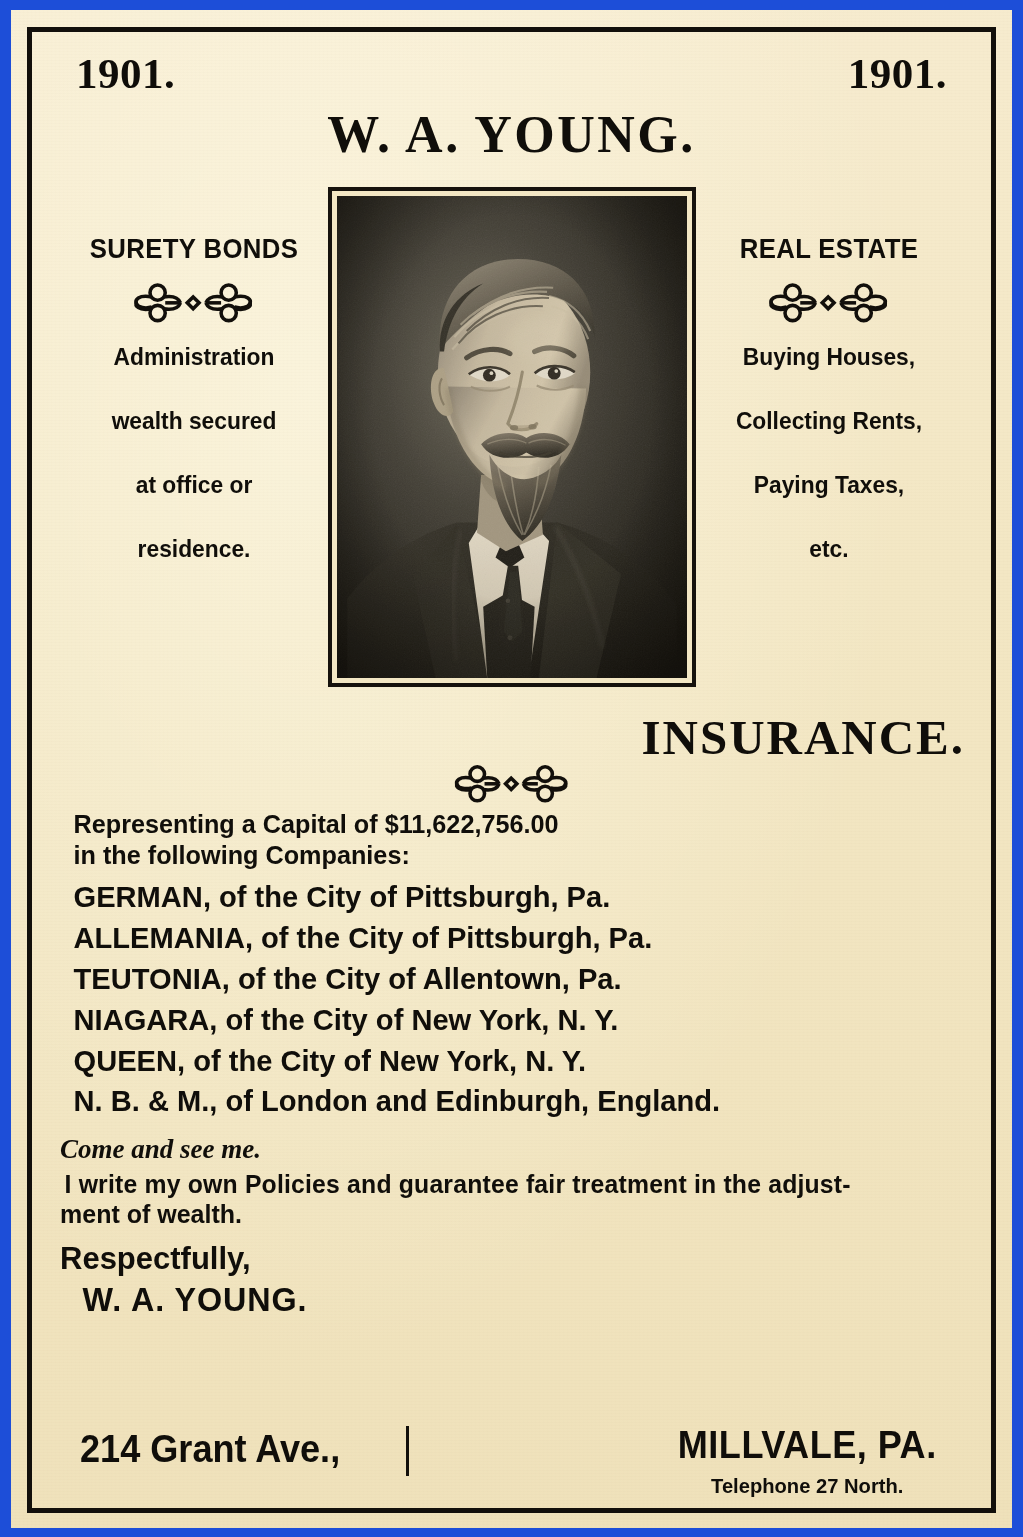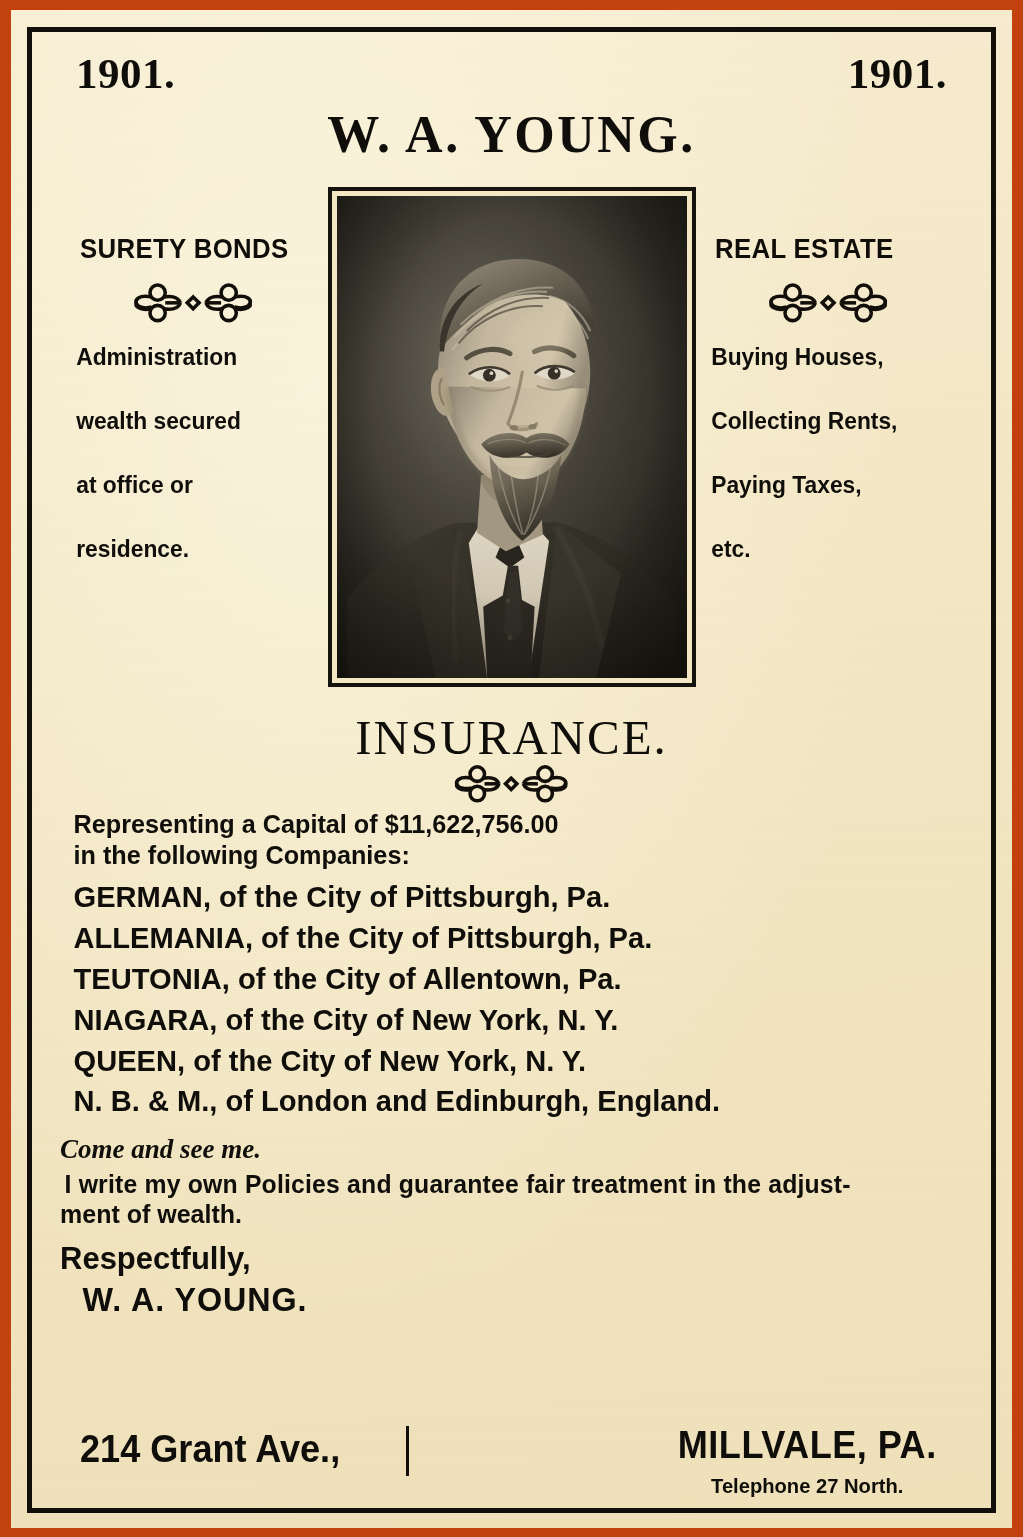--- a/index.html
+++ b/index.html
@@ -13,21 +13,21 @@
     height: 1537px;
     overflow: hidden;
     font-family: "Liberation Serif", "DejaVu Serif", serif;
   }
 
   
   #ad-page {
     position: relative;
     width: 1023px;
     height: 1537px;
-    background: #c2410c;
+    background: #1d4ed8;
     box-sizing: border-box;
     padding: 10px 11px 9px 11px;
   }
 
   
   .paper {
     position: relative;
     width: 100%;
     height: 100%;
     box-sizing: border-box;
@@ -92,20 +92,21 @@
   
   .columns {
     display: flex;
     align-items: flex-start;
     justify-content: space-between;
     margin-top: 24px;
     padding: 0 12px;
   }
   .side-col {
     width: 248px;
+    text-align: center;
     padding-top: 48px;
   }
   .side-head {
     font-family: "Liberation Sans Narrow", "Liberation Sans", sans-serif;
     font-weight: 700;
     font-size: 28px;
     letter-spacing: .4px;
     color: #100e0a;
     transform: scaleX(.92);
     white-space: nowrap;
@@ -150,23 +151,23 @@
     position: relative;
     width: 100%;
     height: 100%;
     overflow: hidden;
     background: #1b1a18;
   }
   .portrait svg { display: block; width: 100%; height: 100%; }
 
   
   .insurance-head {
-    text-align: center;
+    text-align: right;
     font-family: "Liberation Serif", "DejaVu Serif", serif;
-    font-weight: 400;
+    font-weight: 700;
     font-size: 49px;
     letter-spacing: 2px;
     color: #100e0a;
     margin-top: 26px;
     line-height: 1;
   }
   .orn-center {
     margin: 5px 0 10px 0;
     height: 32px;
     display: flex;

